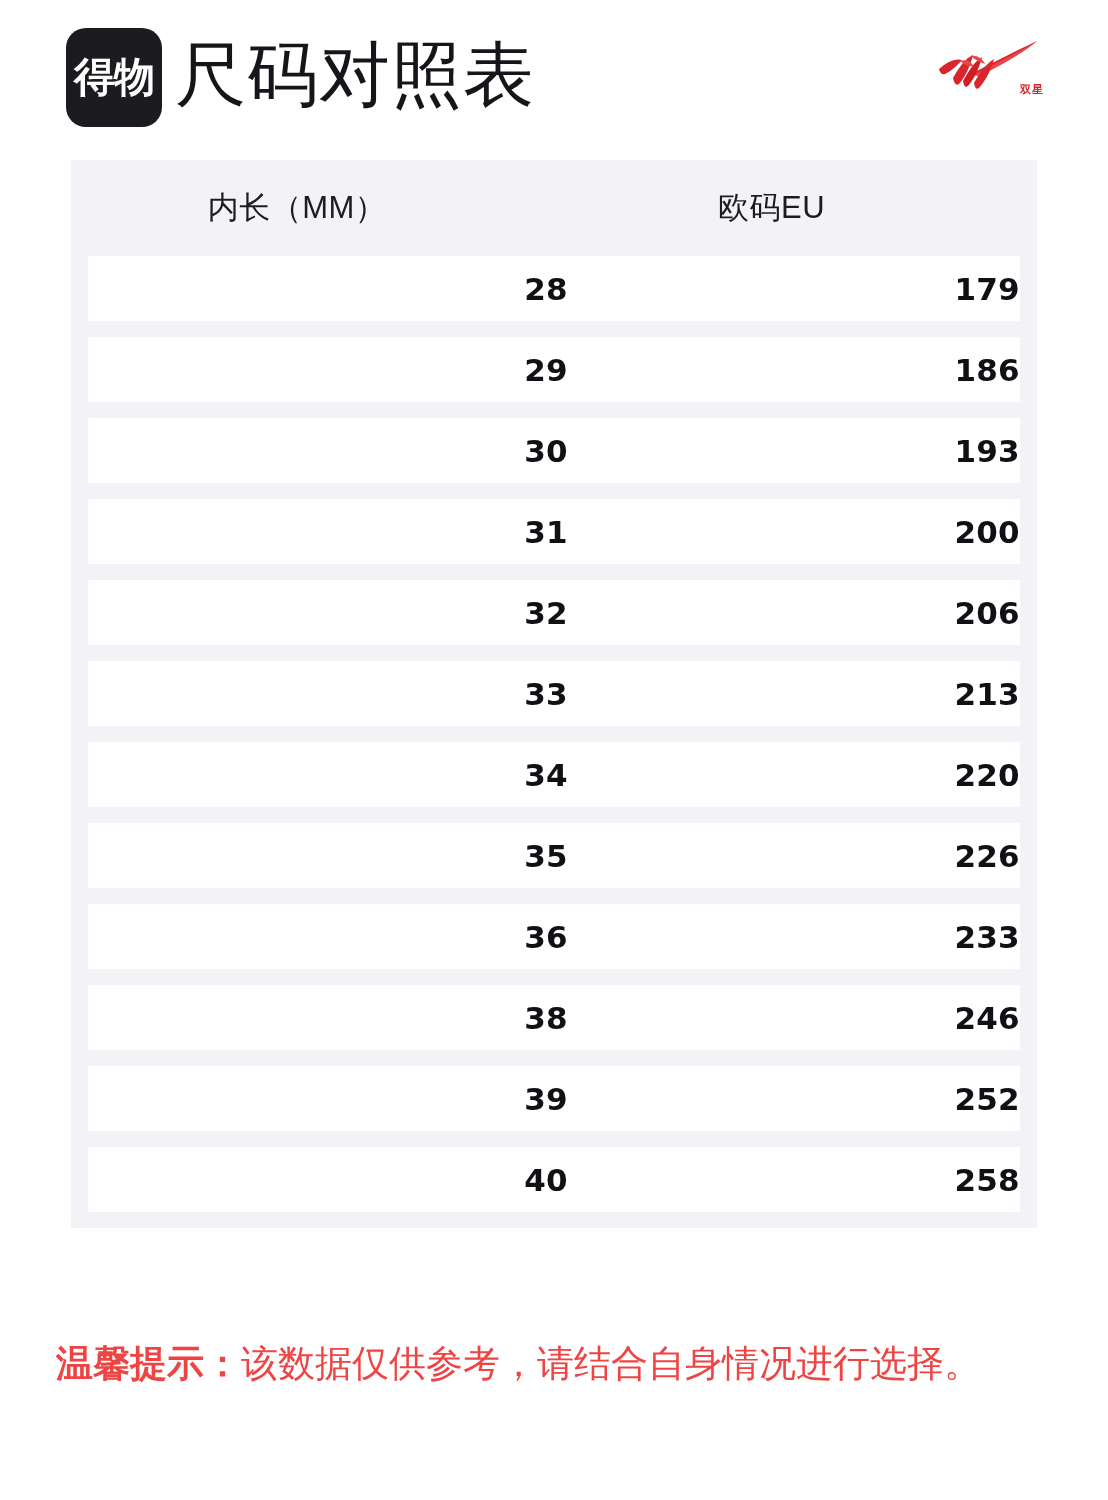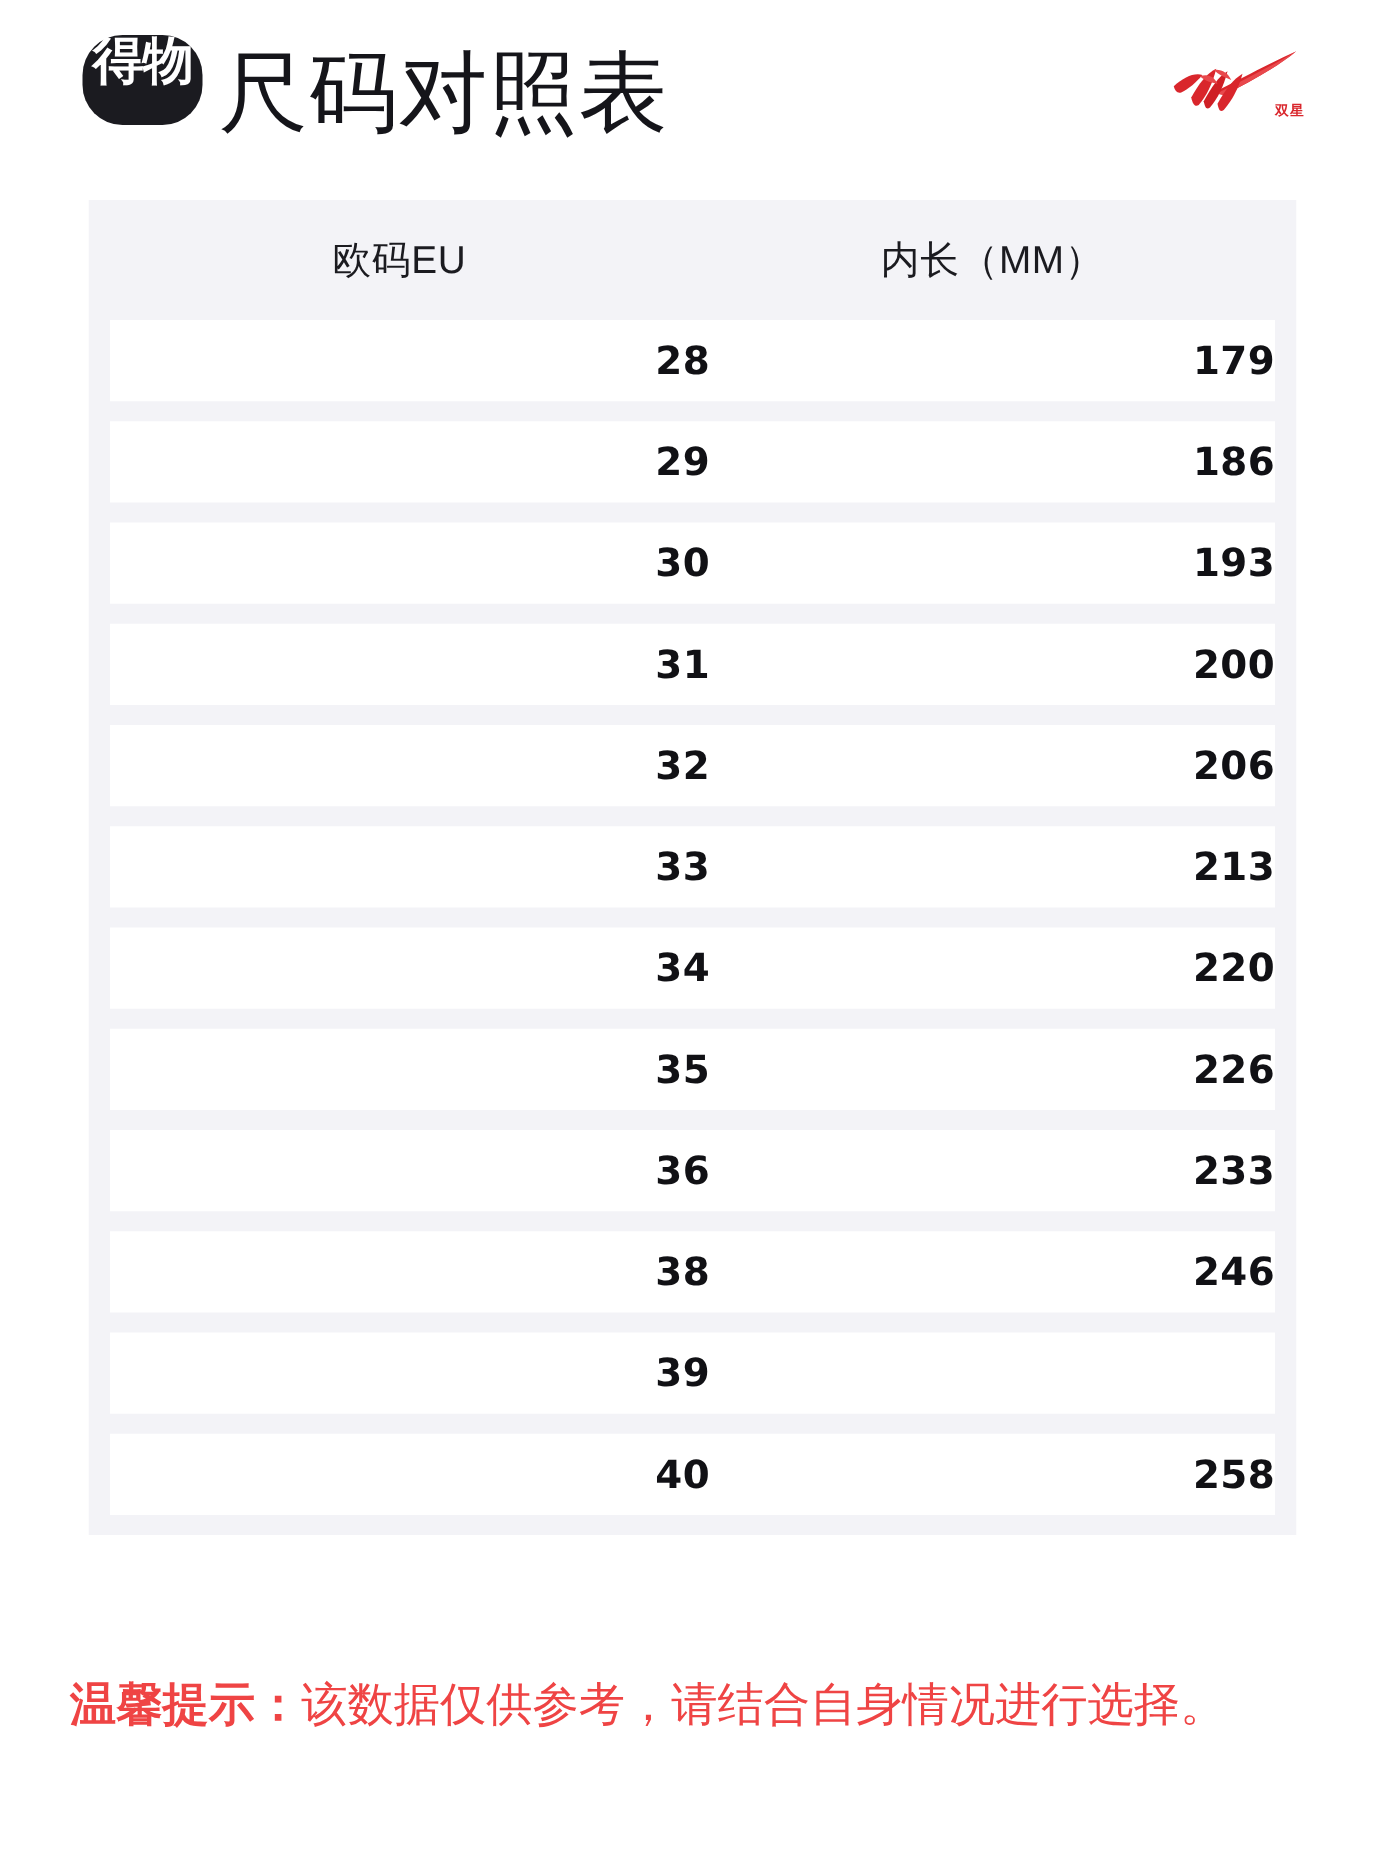--- a/index.html
+++ b/index.html
@@ -10,24 +10,24 @@
     -webkit-font-smoothing:antialiased;
   }
   .page { position:relative; width:1108px; height:1500px; background:#ffffff; }
 
   
   .header {
     position:absolute; left:0; top:0; width:1108px; height:152px;
   }
   .brand-badge {
     position:absolute; left:66px; top:28px;
-    width:96px; height:72px;
+    width:96px; height:99px;
     background:#1b1b20;
-    border-radius:32px;
-    display:flex; align-items:flex-start; justify-content:center;
+    border-radius:20px;
+    display:flex; align-items:center; justify-content:center;
   }
   .brand-badge-text {
     color:#ffffff;
     font-size:41px;
     font-weight:700;
     letter-spacing:-1px;
     line-height:1;
     font-family:"DejaVu Sans","Liberation Sans",sans-serif;
   }
   .page-title {
@@ -133,22 +133,22 @@
         <path d="M27 25 C33 23 38 25 41 31 C36 30 31 29 27 25 Z" fill="#e8484c"></path>
         <path d="M38 20 C44 19 49 22 52 28 C47 26 42 24 38 20 Z" fill="#e8484c"></path>
       </svg>
       <span class="oem-logo-name">双星</span>
     </div>
   </div>
 
   <div class="table-wrap">
 
     <div class="table-head">
+      <div class="cell col-b">内长（MM）</div>
       <div class="cell col-a">欧码EU</div>
-      <div class="cell col-b">内长（MM）</div>
     </div>
 
     <div class="rows">
       <div class="row">
         <div class="cell col-a">28</div>
         <div class="cell col-b">179</div>
       </div>
       <div class="row">
         <div class="cell col-a">29</div>
         <div class="cell col-b">186</div>
@@ -180,20 +180,21 @@
       <div class="row">
         <div class="cell col-a">36</div>
         <div class="cell col-b">233</div>
       </div>
       <div class="row">
         <div class="cell col-a">38</div>
         <div class="cell col-b">246</div>
       </div>
       <div class="row">
         <div class="cell col-a">39</div>
+        <div class="cell col-b">252</div>
       </div>
       <div class="row">
         <div class="cell col-a">40</div>
         <div class="cell col-b">258</div>
       </div>
     </div>
   </div>
 
   <div class="footer-note">
     <span class="np">温馨提示：</span><span class="nb">该数据仅供参考，请结合自身情况进行选择。</span>

